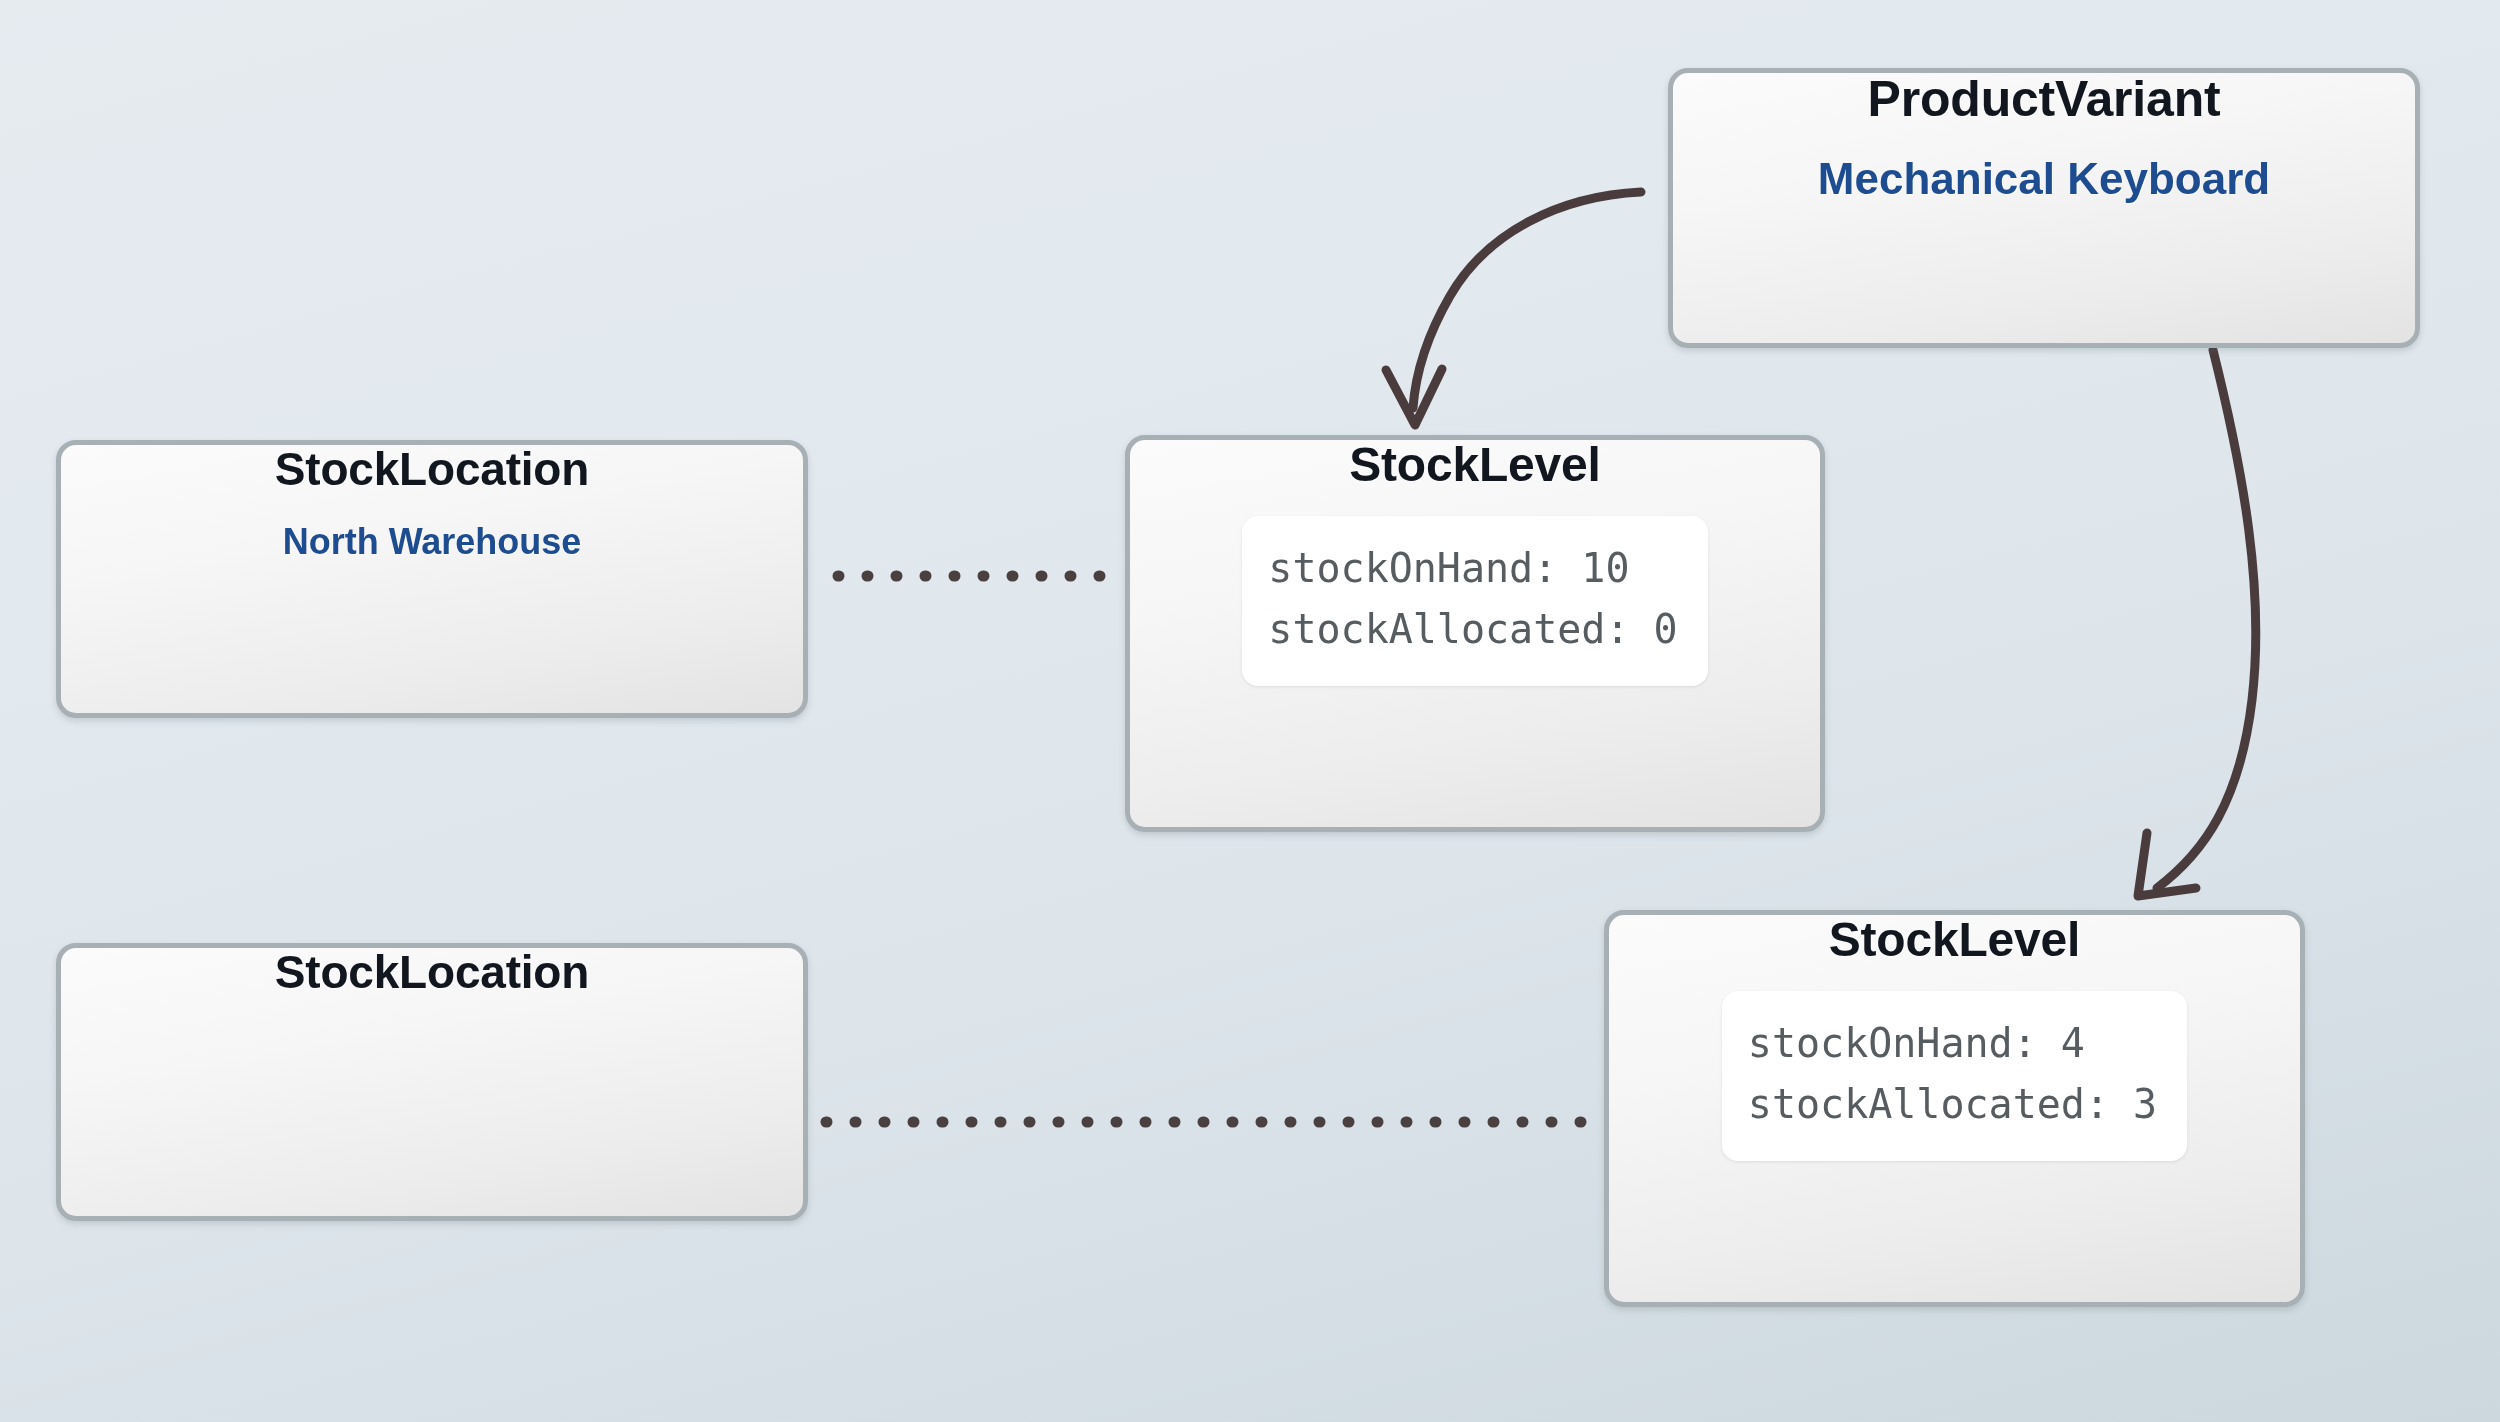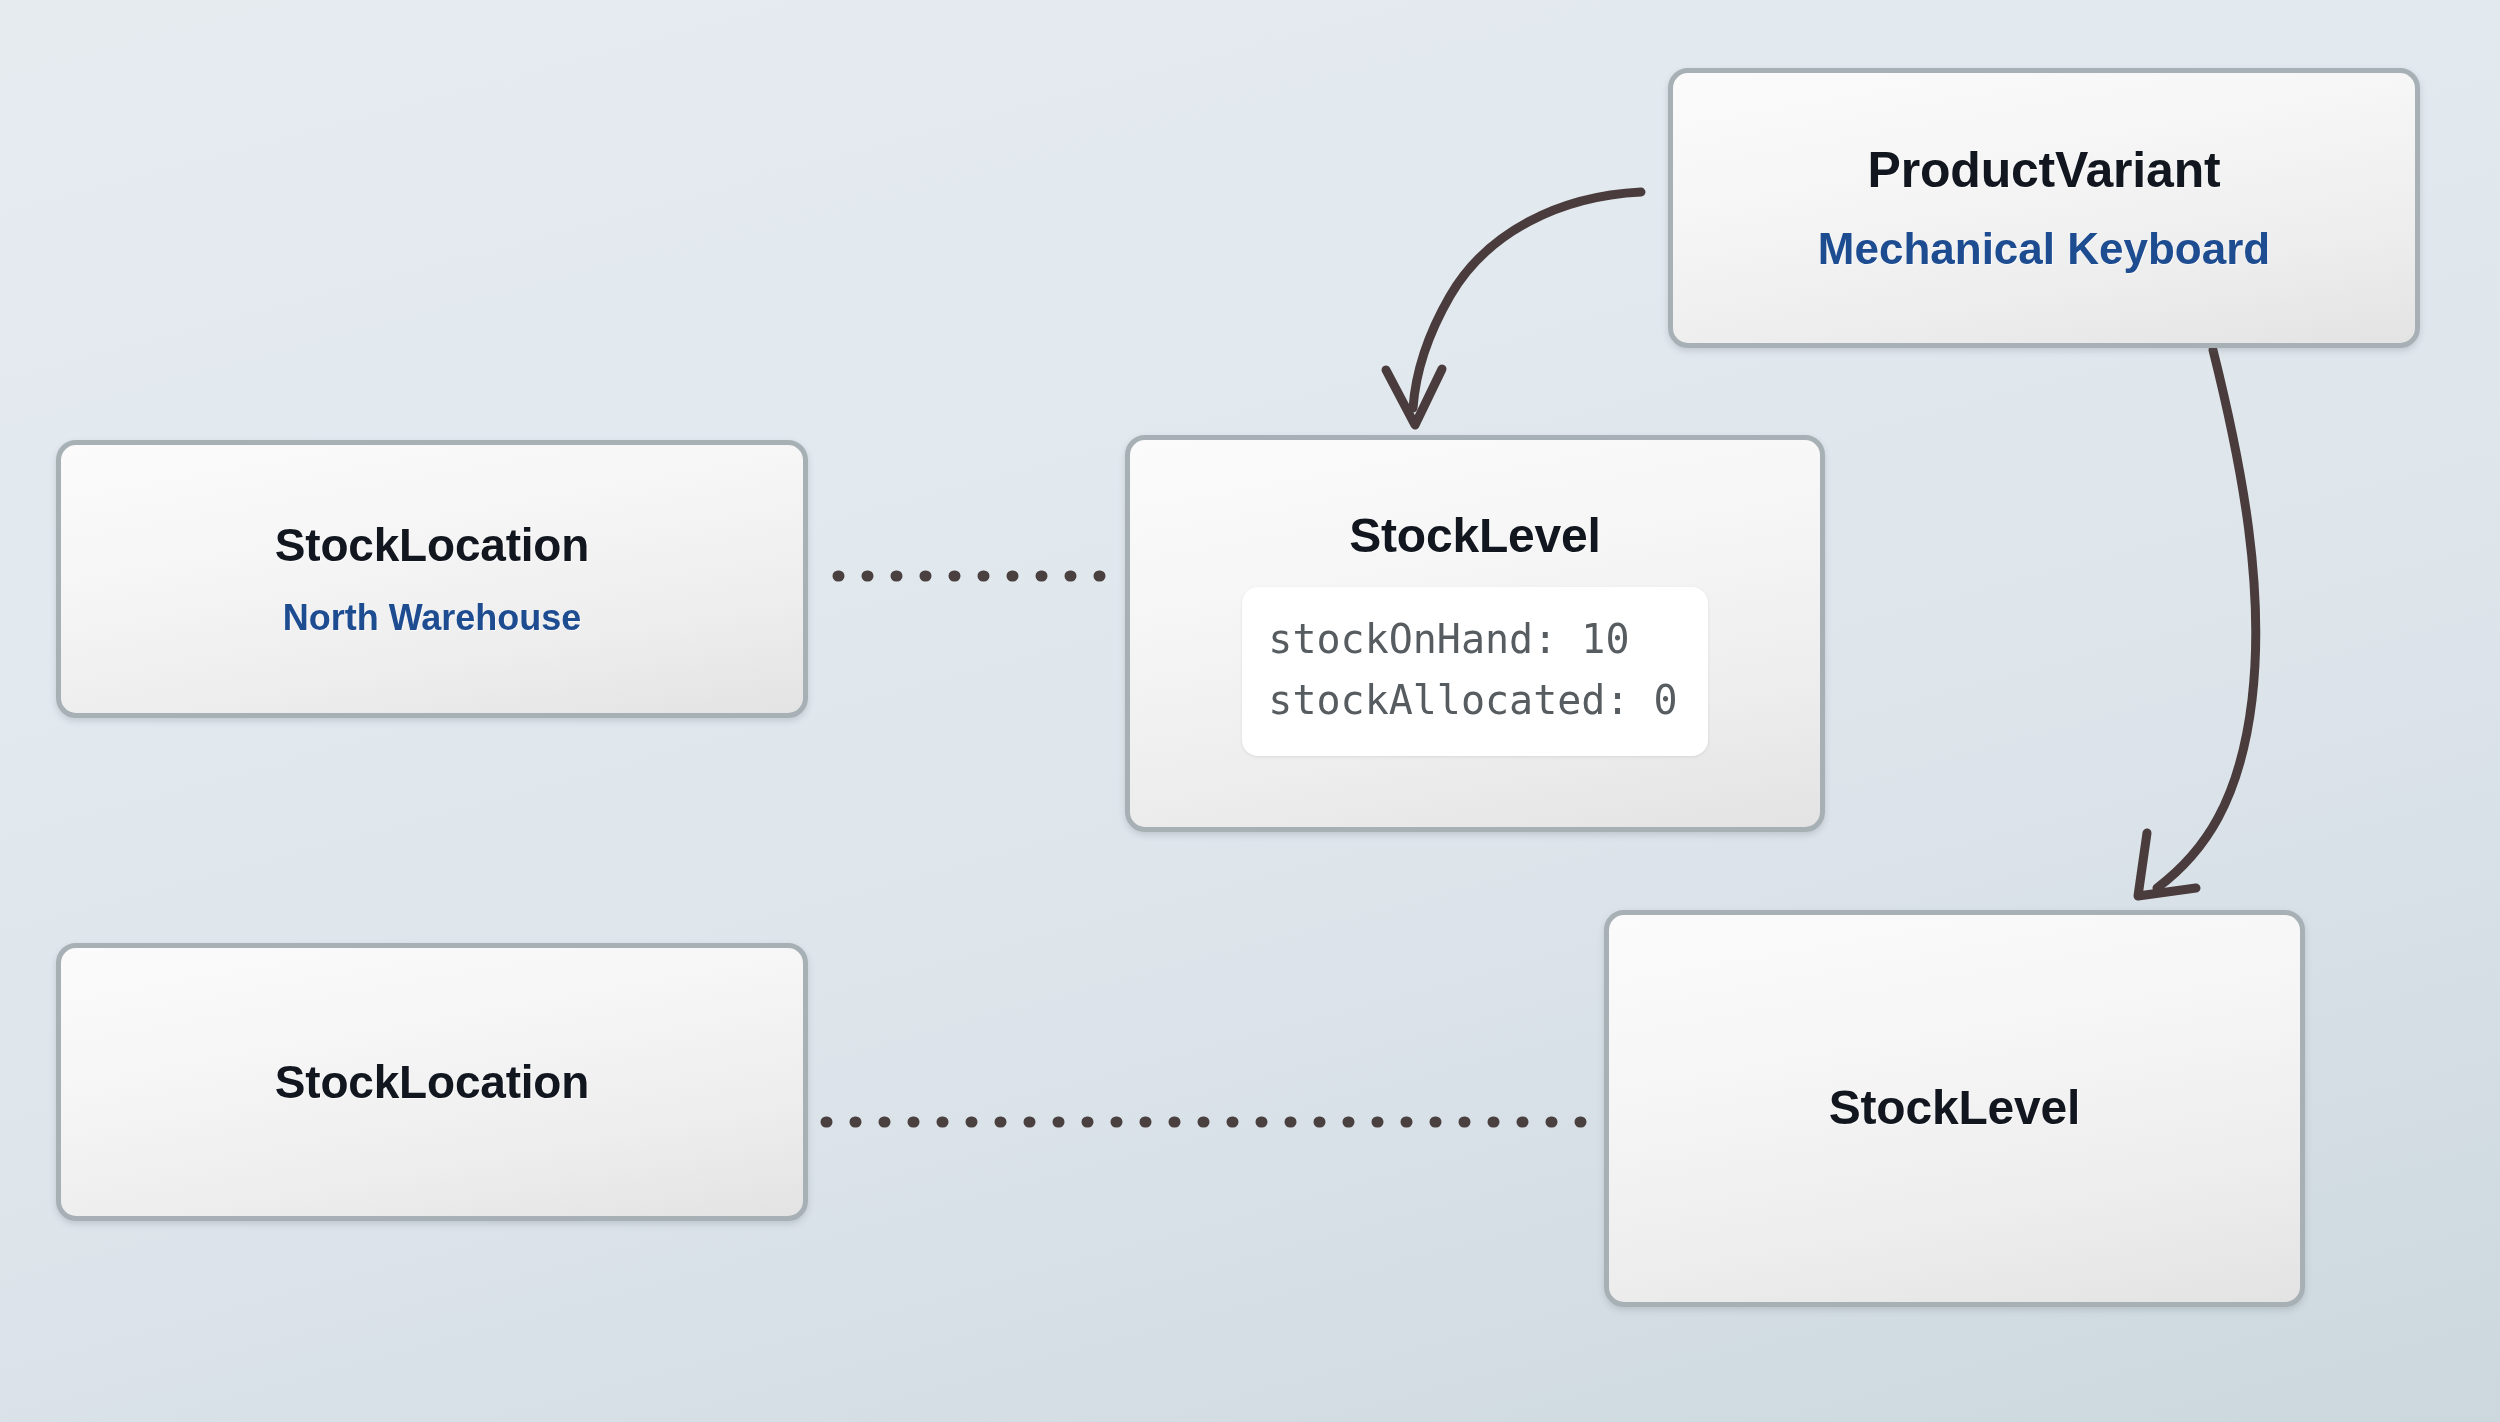--- a/index.html
+++ b/index.html
@@ -35,21 +35,20 @@
   .node {
     position: absolute;
     box-sizing: border-box;
     border: 5px solid #a7b0b5;
     border-radius: 20px;
     background: linear-gradient(170deg, #fbfbfc 0%, #f6f6f7 35%, #ededee 72%, #e3e3e4 100%);
     box-shadow: 0 3px 6px rgba(90,100,110,0.22);
     display: flex;
     flex-direction: column;
     align-items: center;
-    justify-content: center;
   }
 
   .node-title {
     font-size: 46px;
     font-weight: bold;
     color: #11161f;
     letter-spacing: -0.2px;
     text-align: center;
     line-height: 1.05;
     text-shadow: 1px 1px 0 rgba(255,255,255,0.65);
@@ -157,15 +156,19 @@
   <div class="node" id="node-stock-level-1">
     <div class="node-title">StockLevel</div>
     <div class="props">
       <div class="prop-line">stockOnHand: 10</div>
       <div class="prop-line">stockAllocated: 0</div>
     </div>
   </div>
 
   <div class="node" id="node-stock-level-2">
     <div class="node-title">StockLevel</div>
+    <div class="props">
+      <div class="prop-line">stockOnHand: 4</div>
+      <div class="prop-line">stockAllocated: 3</div>
+    </div>
   </div>
 
 </div>
 
 </body></html>

